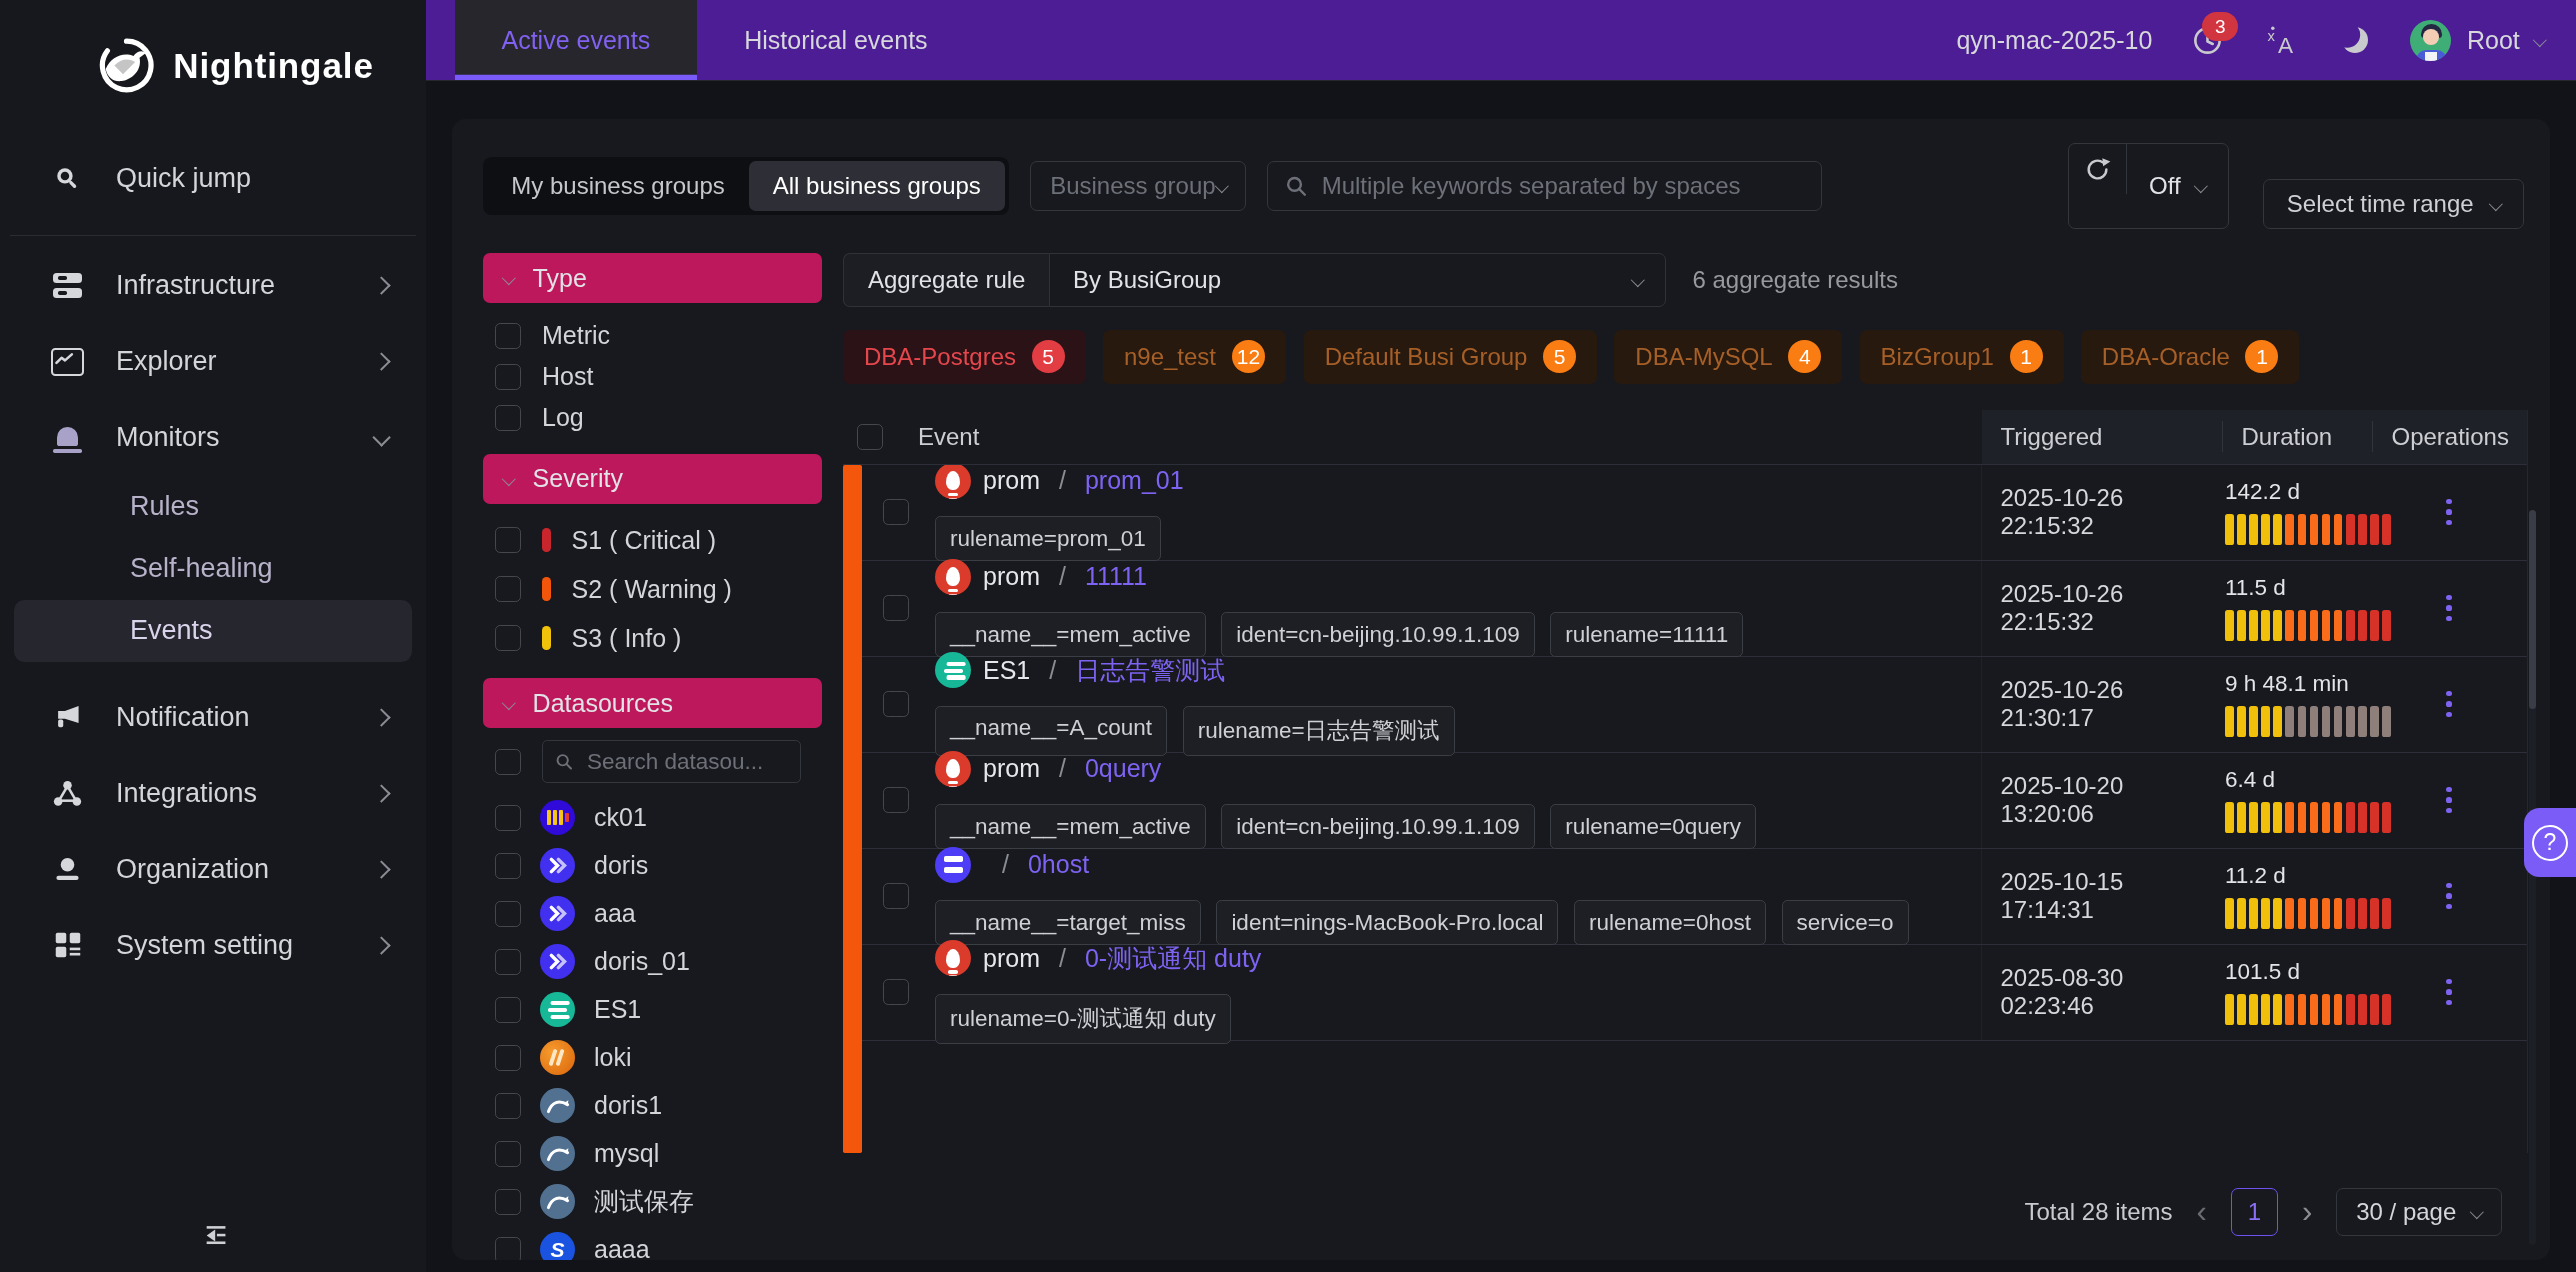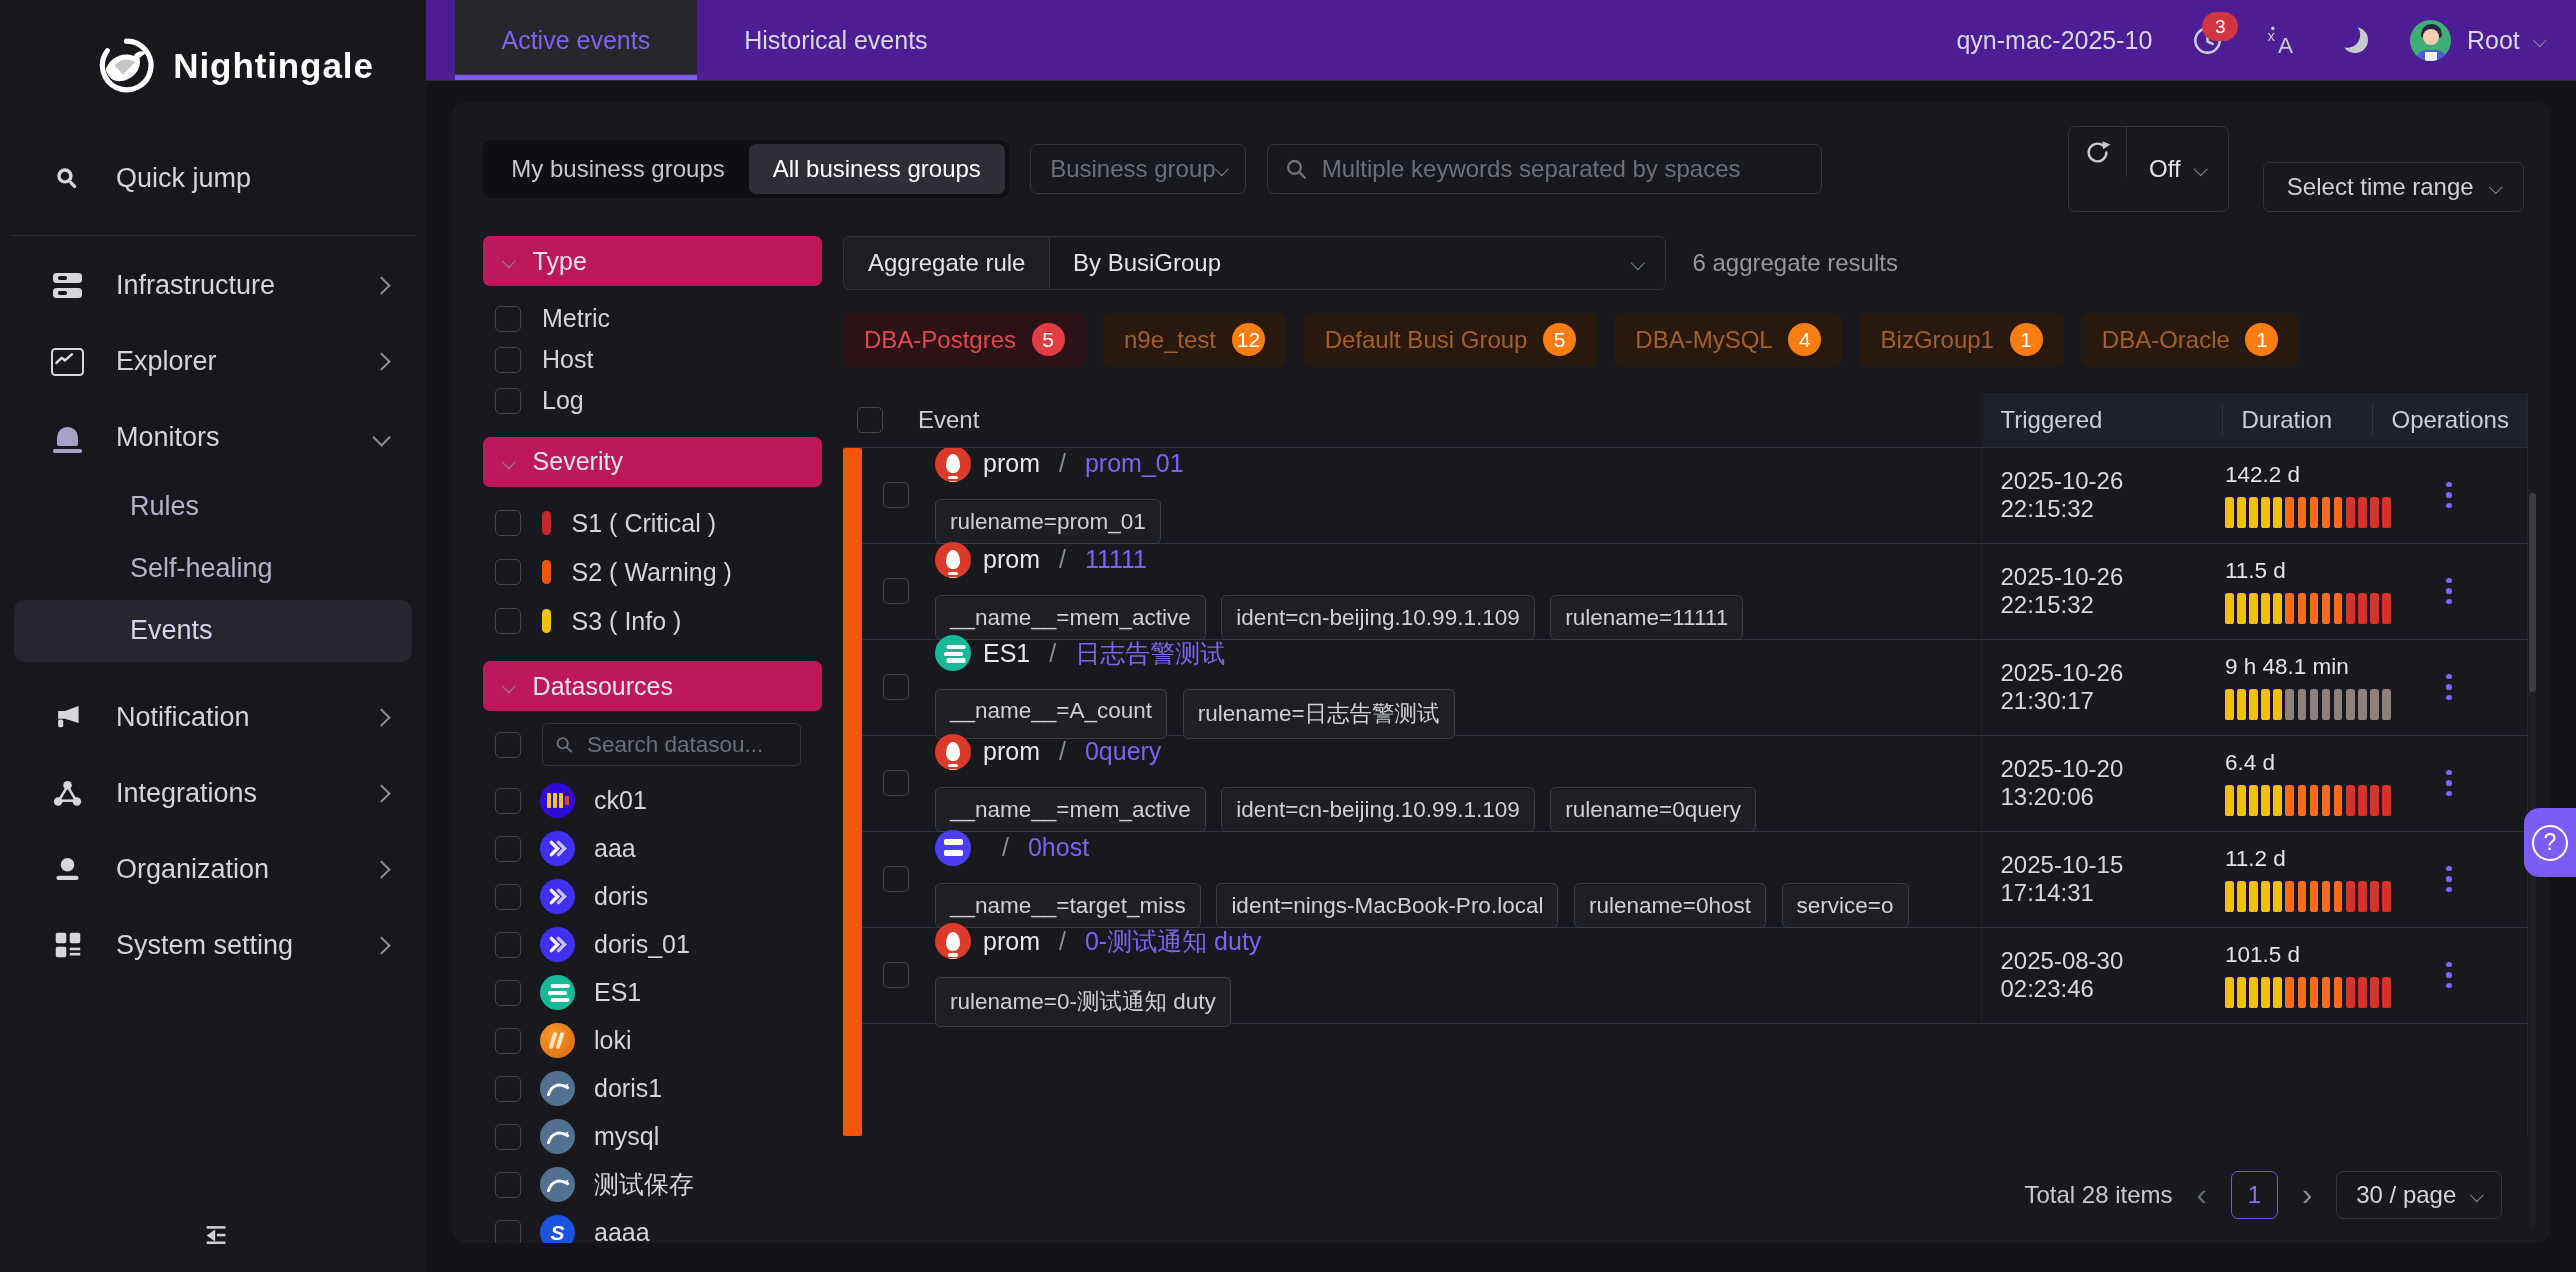--- a/index.html
+++ b/index.html
@@ -49,21 +49,21 @@
     font-size:19px;display:flex;align-items:center;justify-content:center;padding:0 3.5px;}
   .moon{width:26px;height:26px;border-radius:50%;box-shadow:inset -7.8px -5.2px 0 0 #c9cacd;}
   .avatar{width:41px;height:41px;border-radius:50%;background:#3fae76;position:relative;overflow:hidden;}
   .av-hair{position:absolute;top:4.3px;left:10.4px;width:21px;height:14px;background:#232741;border-radius:10.4px 10.4px 3.5px 3.5px;}
   .av-face{position:absolute;top:9.5px;left:13px;width:15.6px;height:15.6px;background:#f3cdb4;border-radius:50%;}
   .av-body{position:absolute;bottom:-7px;left:5.2px;width:31px;height:17.3px;background:#4a5bd8;border-radius:10.4px 10.4px 0 0;}
   .av-shirt{position:absolute;bottom:-1.7px;left:14.7px;width:12px;height:10.4px;background:#f2f3f7;}
   .user-wrap{display:flex;align-items:center;gap:15.6px;}
 
   
-  .card{position:absolute;left:452px;top:102px;width:2098px;height:1141px;background:#17191e;border-radius:14px;overflow:hidden;}
+  .card{position:absolute;left:452px;top:119px;width:2098px;height:1141px;background:#17191e;border-radius:14px;overflow:hidden;}
   .filter-row{display:flex;align-items:center;gap:21px;padding:24px 26px 0 31px;}
   .seg{display:flex;background:#0e0f13;border-radius:8.6px;padding:4.3px;}
   .seg-btn{padding:11.2px 24px;font-size:24px;color:#c6c7cb;border-radius:7px;white-space:nowrap;}
   .seg-btn.sel{background:#2e2f36;color:#fff;}
   .ctl{height:50px;border:0.9px solid #34363d;border-radius:7px;display:flex;align-items:center;font-size:24px;box-sizing:border-box;}
   .bg-select{width:216px;color:#6d7078;padding:0 19px;justify-content:space-between;}
   .kw-input{width:555px;color:#6d7078;padding:0 17.3px;gap:12px;}
   .kw-input input{background:transparent;border:0;outline:0;color:#c9cacd;font:inherit;width:100%;}
   .kw-input input::placeholder{color:#6d7078;}
   .filter-right{margin-left:auto;display:flex;gap:34px;}
@@ -454,31 +454,31 @@
           <span>ck01</span>
         </div>
         <div class="ds-item">
           <span class="cb"></span>
           <span class="ds-icon i-doris">
               <svg width="21" height="21" viewBox="0 0 24 24">
                 <polyline points="5,5 12,12 5,19" fill="none" stroke="#fff" stroke-width="4" stroke-linecap="round"></polyline>
                 <polyline points="13,5 20,12 13,19" fill="none" stroke="#fff" stroke-width="4" stroke-linecap="round" opacity="0.7"></polyline>
               </svg>
             </span>
-          <span>aaa</span>
+          <span>doris</span>
         </div>
         <div class="ds-item">
           <span class="cb"></span>
           <span class="ds-icon i-doris">
               <svg width="21" height="21" viewBox="0 0 24 24">
                 <polyline points="5,5 12,12 5,19" fill="none" stroke="#fff" stroke-width="4" stroke-linecap="round"></polyline>
                 <polyline points="13,5 20,12 13,19" fill="none" stroke="#fff" stroke-width="4" stroke-linecap="round" opacity="0.7"></polyline>
               </svg>
             </span>
-          <span>doris</span>
+          <span>aaa</span>
         </div>
         <div class="ds-item">
           <span class="cb"></span>
           <span class="ds-icon i-doris">
               <svg width="21" height="21" viewBox="0 0 24 24">
                 <polyline points="5,5 12,12 5,19" fill="none" stroke="#fff" stroke-width="4" stroke-linecap="round"></polyline>
                 <polyline points="13,5 20,12 13,19" fill="none" stroke="#fff" stroke-width="4" stroke-linecap="round" opacity="0.7"></polyline>
               </svg>
             </span>
           <span>doris_01</span>

